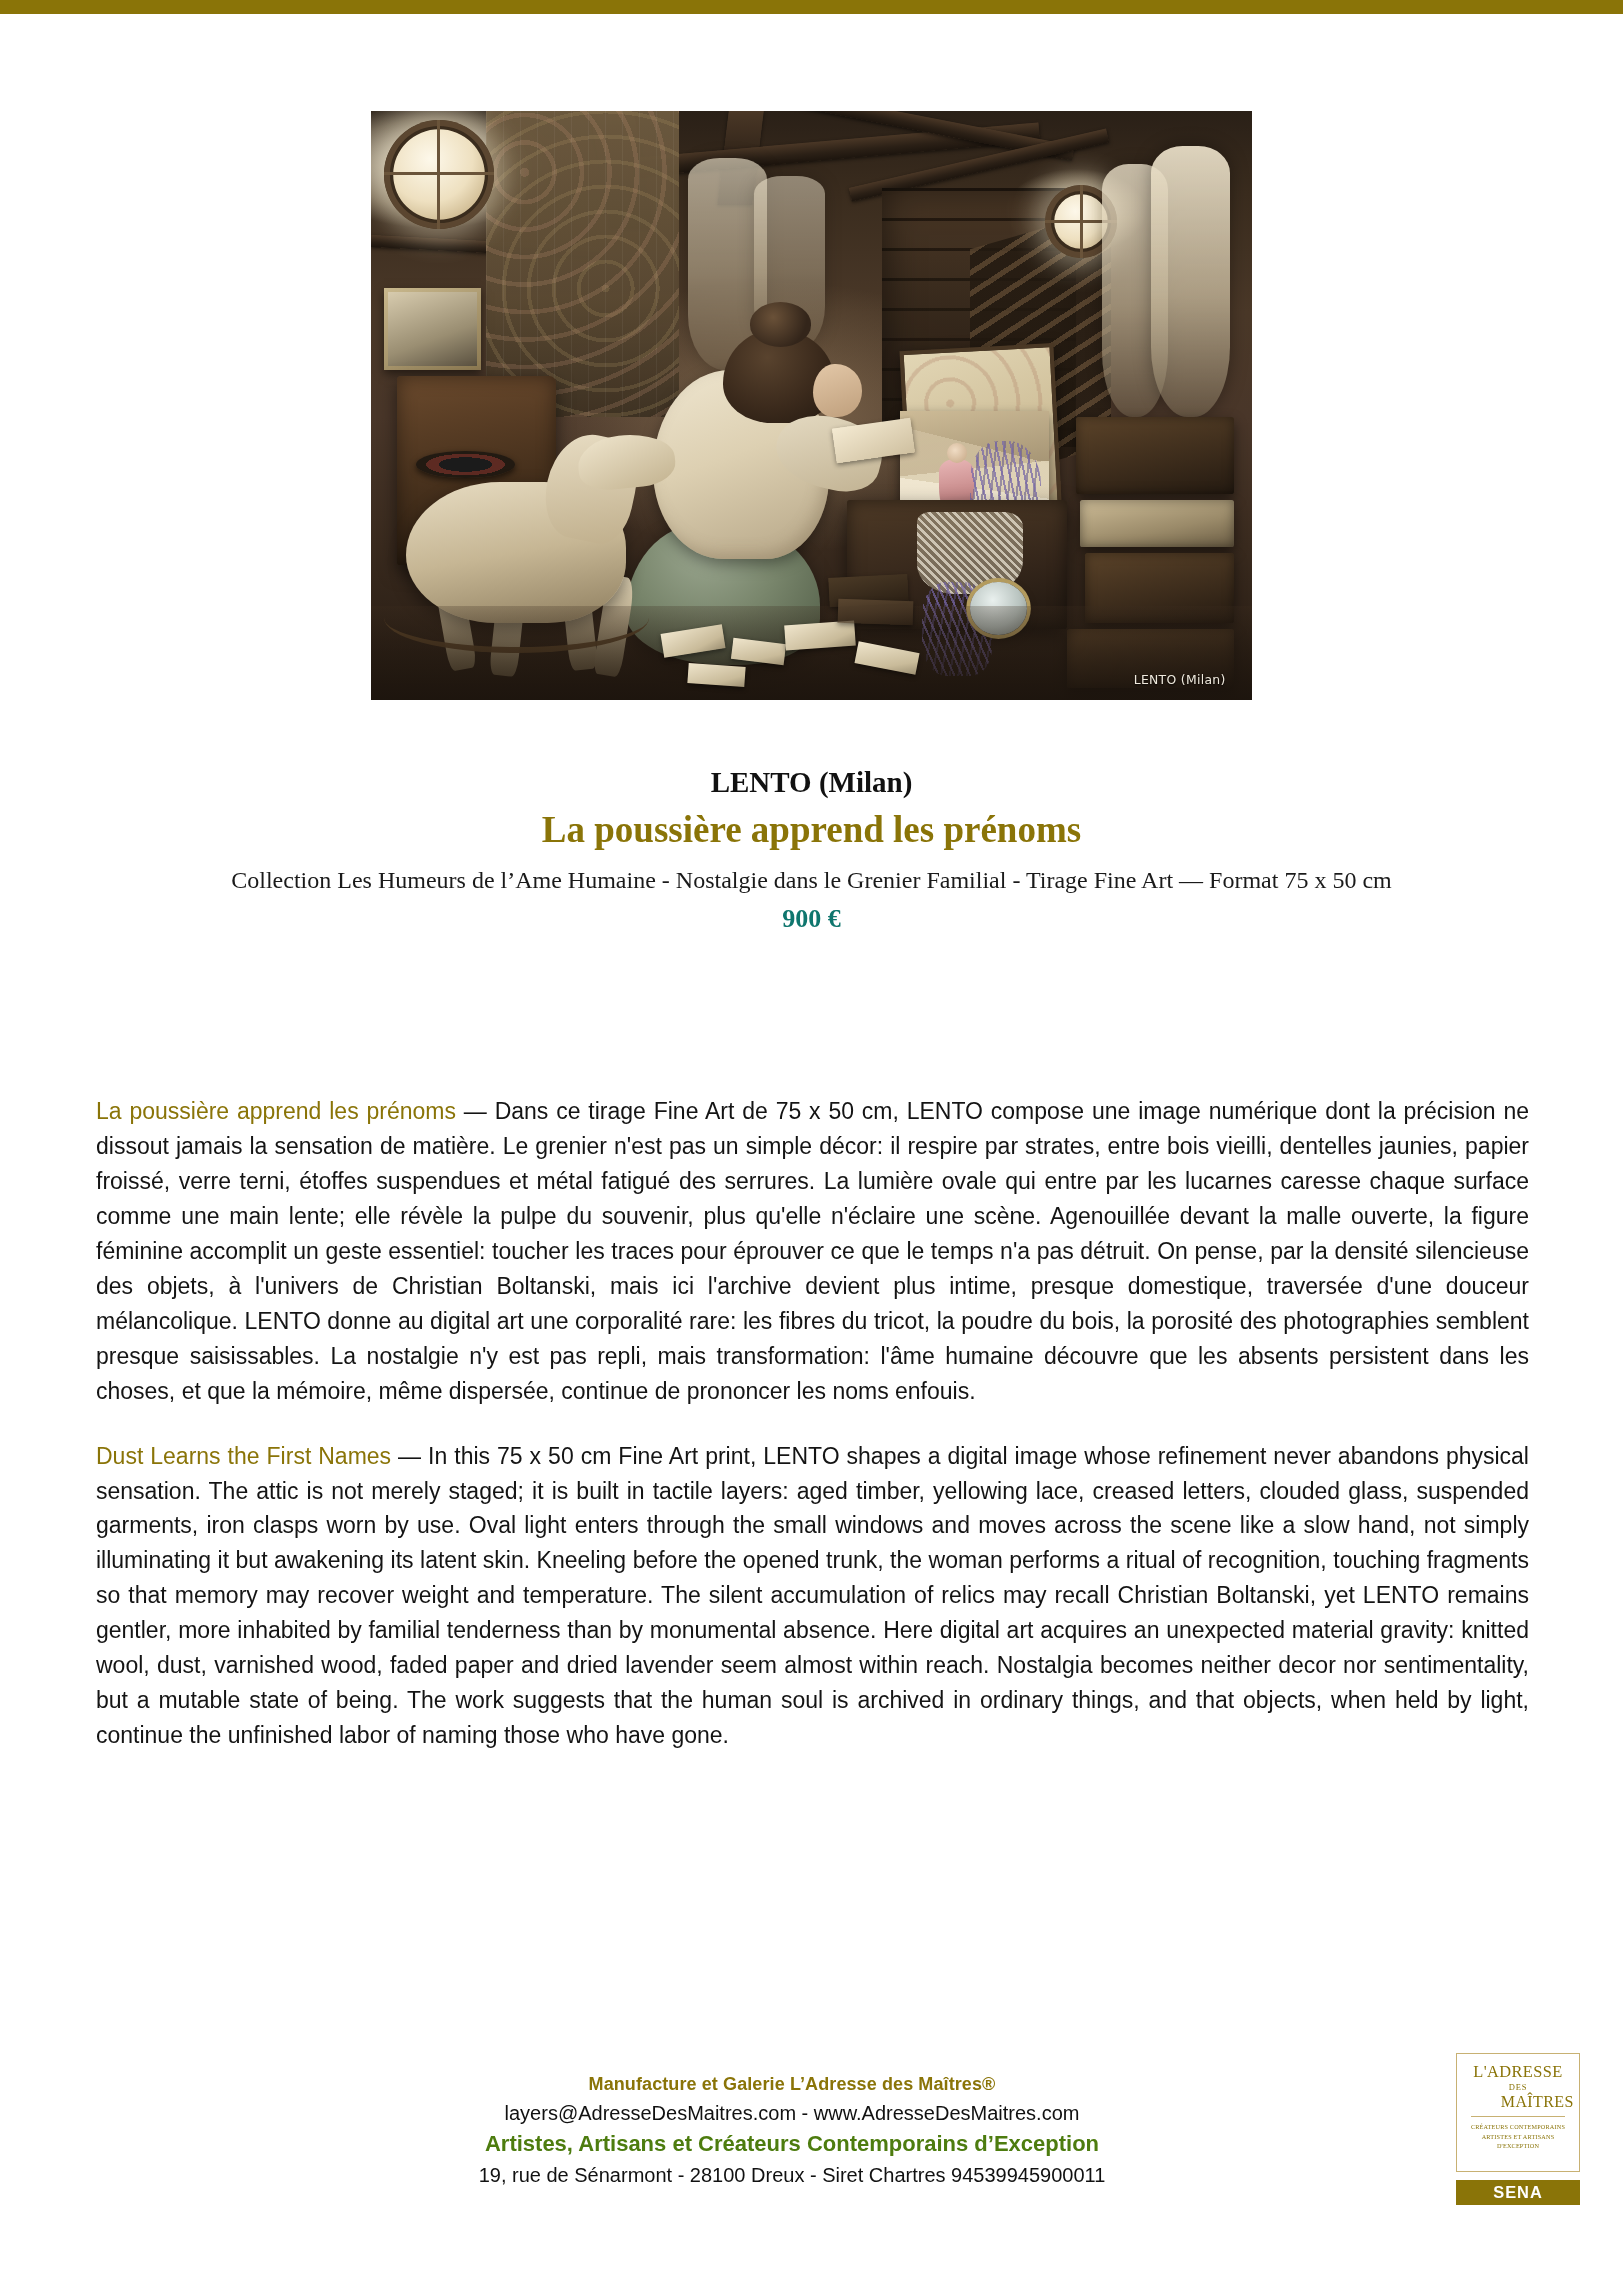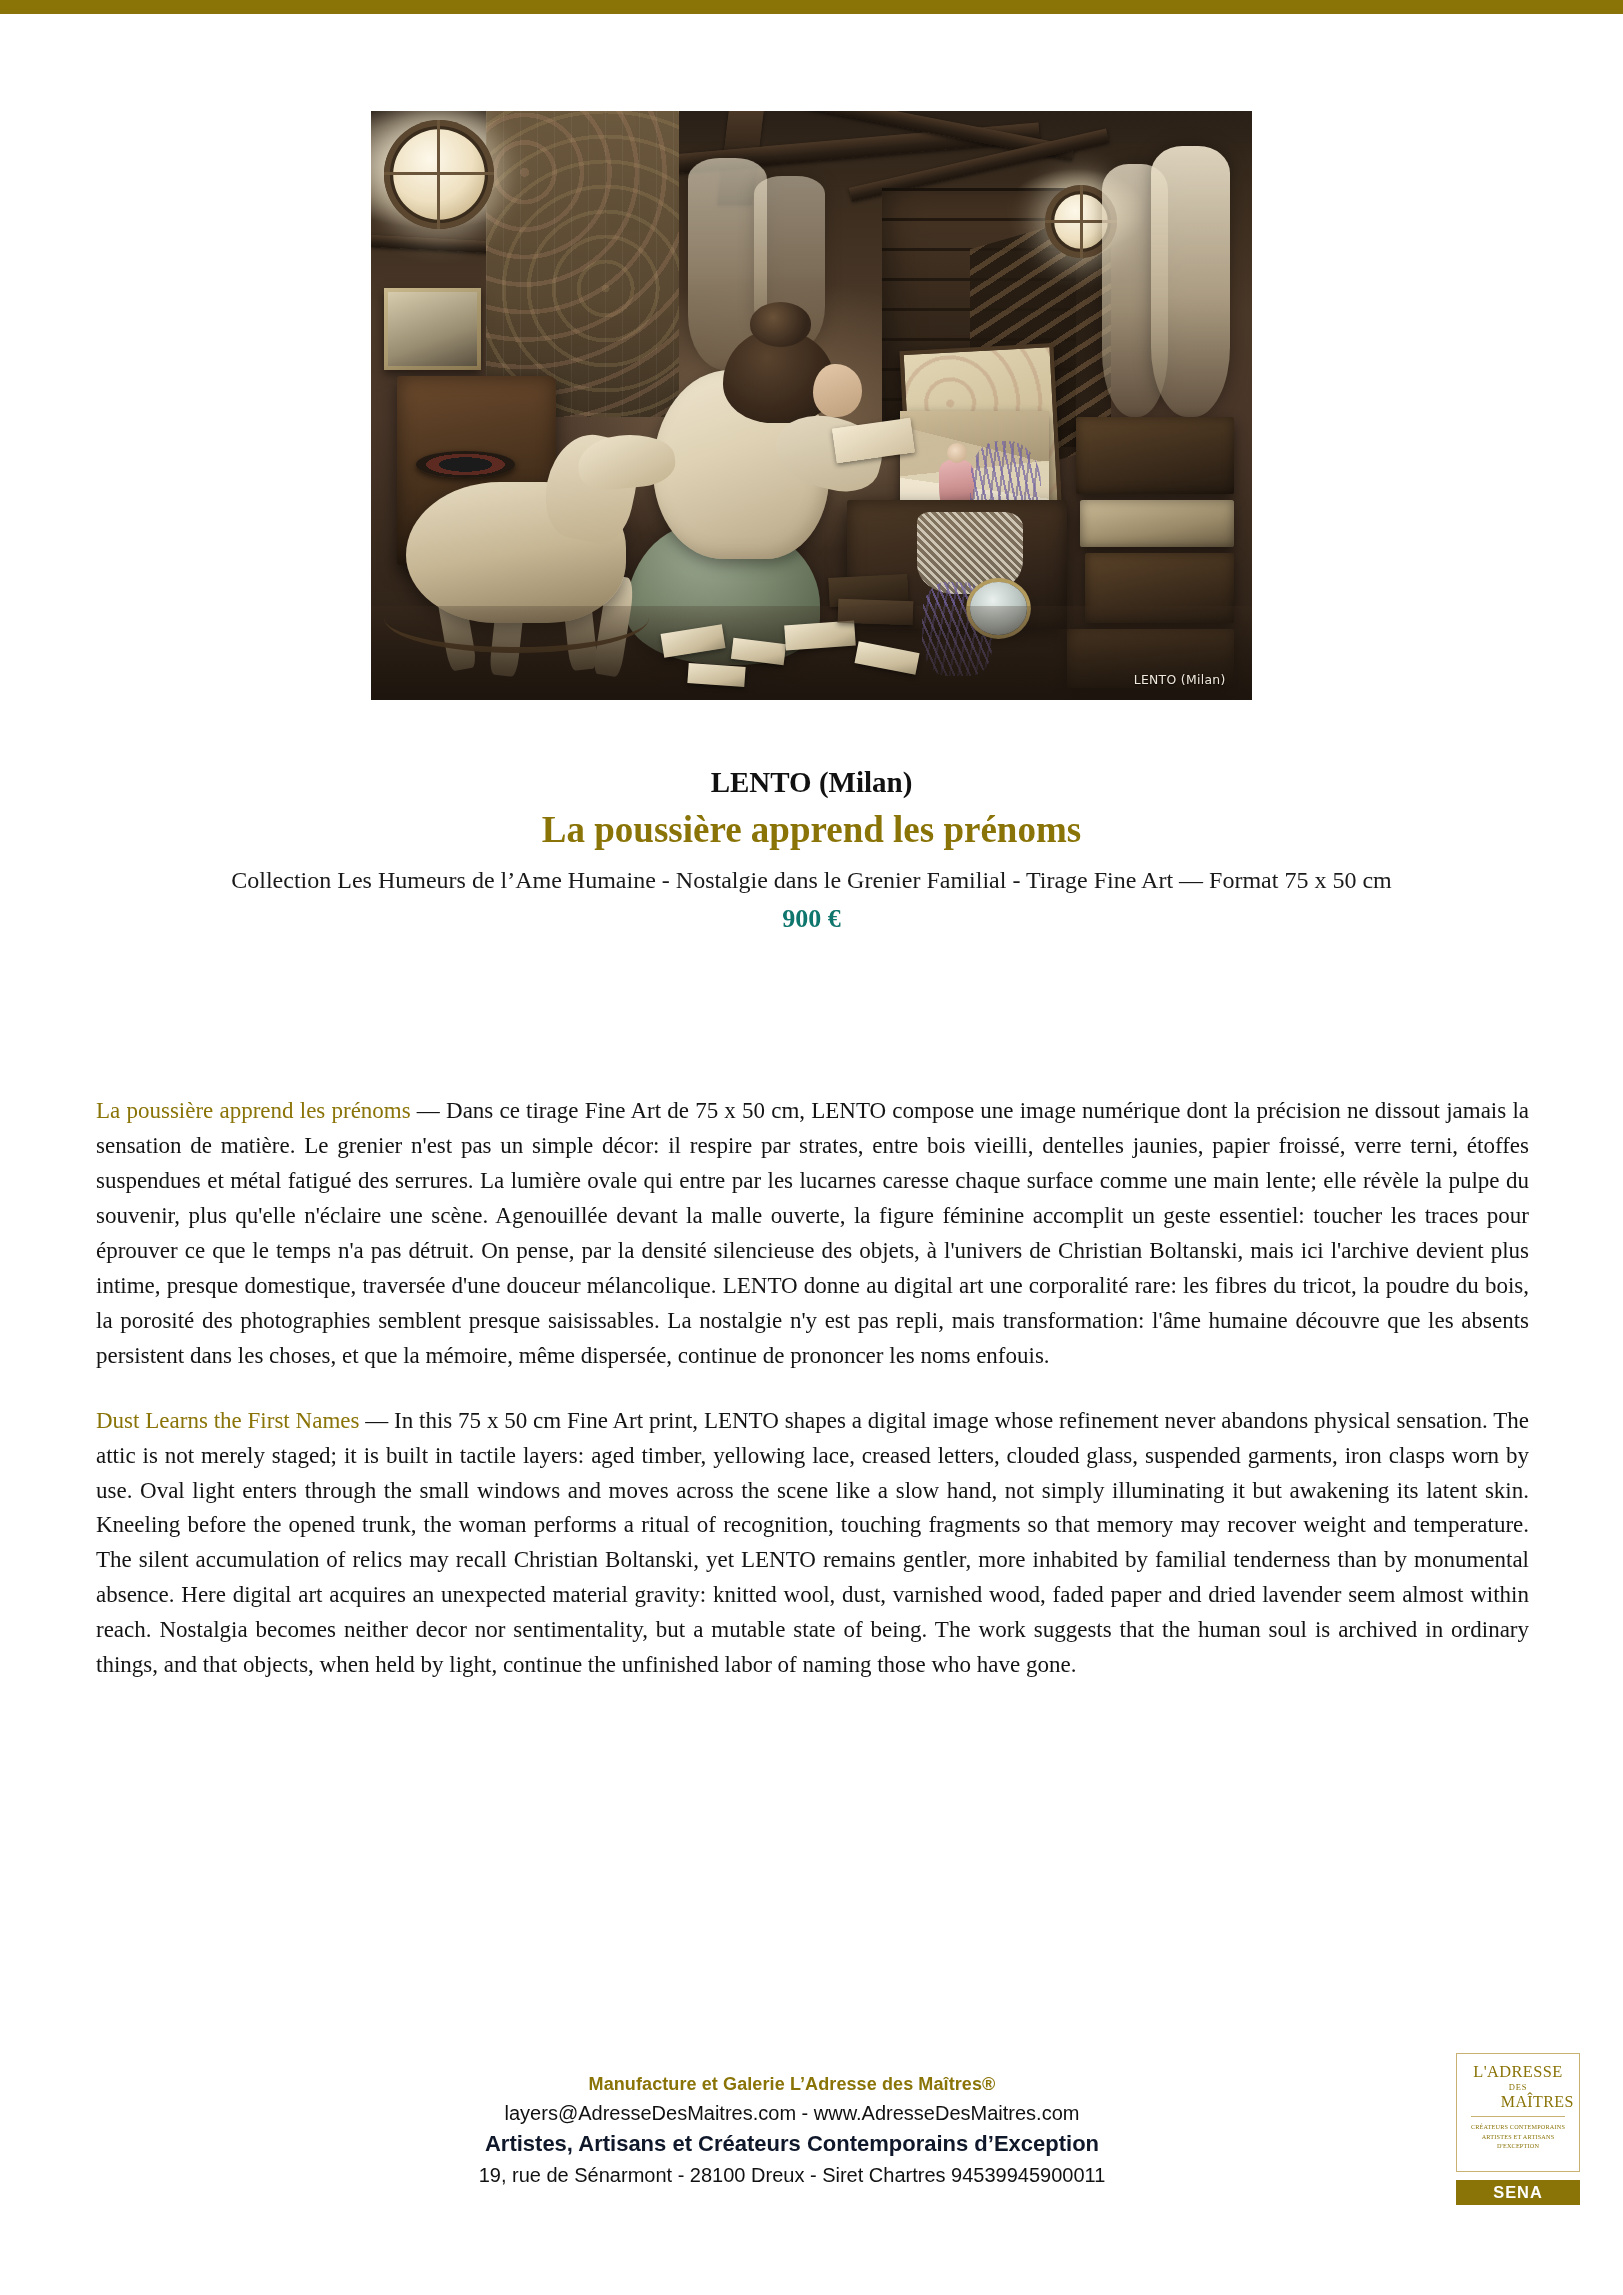--- a/index.html
+++ b/index.html
@@ -347,21 +347,21 @@
     top: 1094px;
     left: 96px;
     width: 1433px;
   }
   .para {
     font-size: 23px;
     line-height: 1.52;
     color: #141414;
     text-align: justify;
     margin: 0 0 30px 0;
-    font-family: Liberation Serif, serif;
+    font-family: Liberation Sans, sans-serif;
   }
   .lead {
     color: #8a7408;
   }
 
   
   .footer {
     position: absolute;
     left: 0;
     top: 2074px;
@@ -377,21 +377,21 @@
     font-family: "Liberation Sans", sans-serif;
   }
   .f-line-1 {
     font-size: 18px; font-weight: bold; color: #8a7408;
     margin: 0 0 6.5px 0; letter-spacing: 0.1px;
   }
   .f-line-2 {
     font-size: 20px; color: #111111; margin: 0 0 6.5px 0;
   }
   .f-line-3 {
-    font-size: 22px; font-weight: bold; color: #0f172a;
+    font-size: 22px; font-weight: bold; color: #4d7c0f;
     margin: 0 0 6.5px 0;
   }
   .f-line-4 {
     font-size: 20px; color: #111111; margin: 0;
   }
 
   
   .logo-lockup {
     position: absolute;
     right: 59px;

